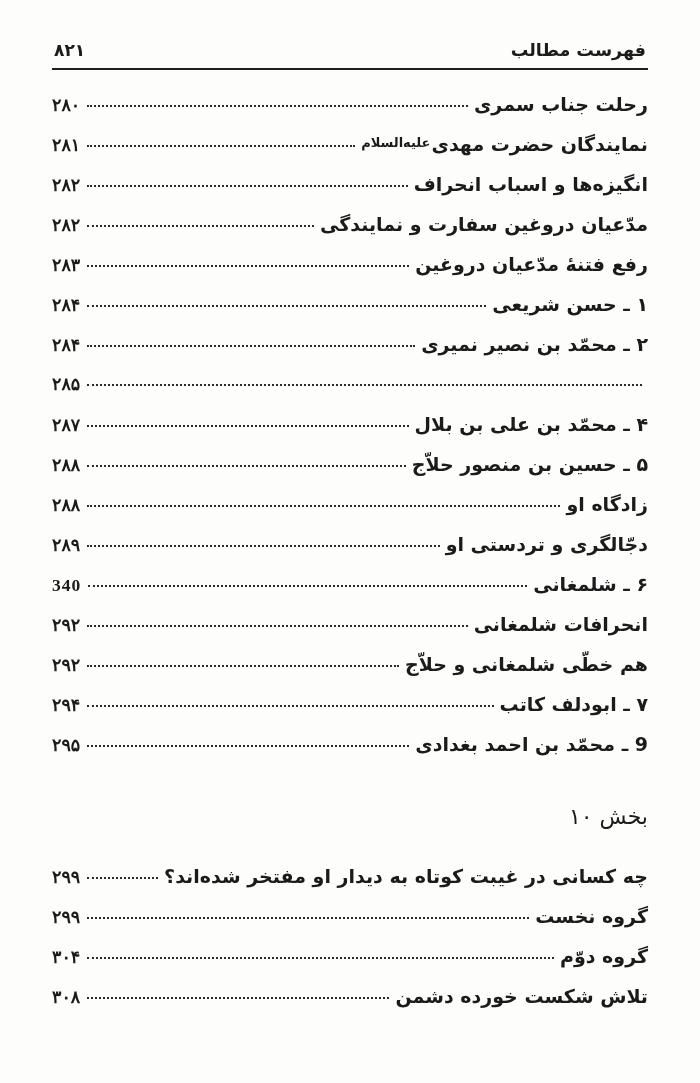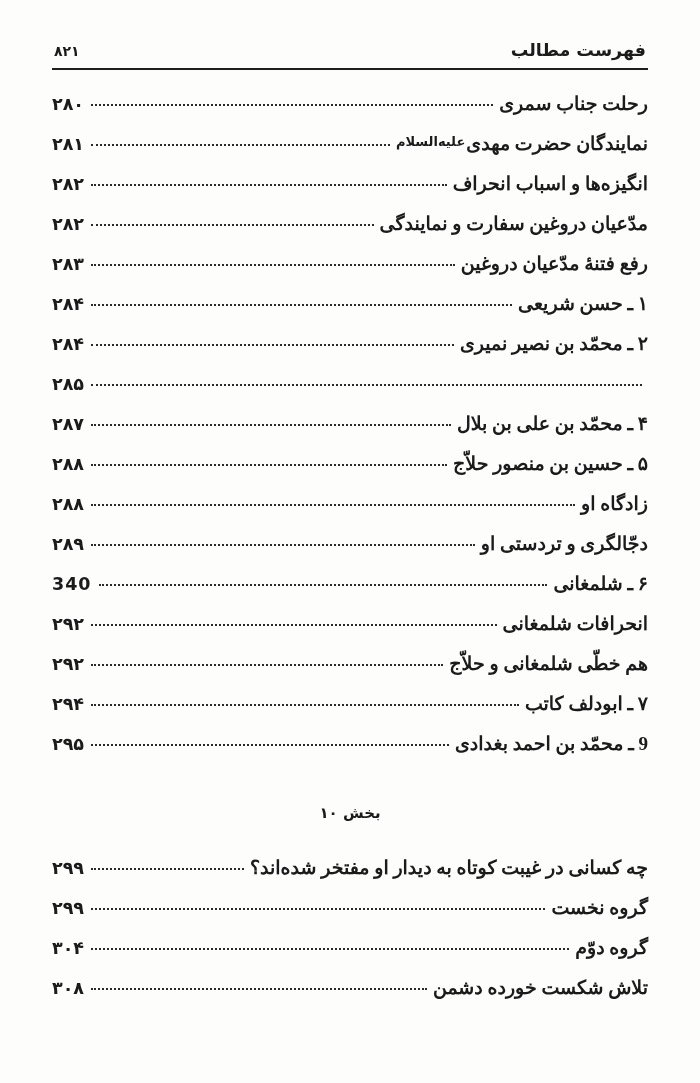--- a/index.html
+++ b/index.html
@@ -25,66 +25,67 @@
   
   .page-header {
     display: flex;
     justify-content: space-between;
     align-items: baseline;
     font-weight: bold;
     padding: 0 2px;
   }
   .header-title { font-size: 17.5px; text-align: right; }
   .folio-number {
-    font-size: 14px;
+    font-size: 17px;
     letter-spacing: 1px;
   }
   .header-rule {
     border: none;
     border-top: 2px solid #1e1e1e;
     margin: 8px 0 0 0;
   }
   
   .toc-groups { margin-top: 14px; }
   .toc-row {
     display: flex;
     align-items: baseline;
     height: 40px;
     line-height: 40px;
     font-size: 19px;
     font-weight: bold;
     white-space: nowrap;
   }
-  .toc-title { flex: 0 0 auto; font-family: Liberation Serif, serif; }
+  .toc-title { flex: 0 0 auto; }
   .honorific {
     font-size: 13px;
     line-height: 1;
     position: relative;
     top: -4px;
     margin-right: 1px;
     letter-spacing: -0.5px;
   }
   .leader {
     flex: 1 1 auto;
     min-width: 12px;
     border-bottom: 2.5px dotted #2a2a2a;
     position: relative;
     top: -4px;
     margin: 0 6px 0 7px;
   }
   .toc-page {
     flex: 0 0 auto;
     font-size: 17.5px;
     letter-spacing: 1px;
+    font-family: Liberation Serif, serif;
   }
   
   .section-heading {
-    text-align: center;
-    font-size: 15px;
-    font-weight: bold;
+    text-align: right;
+    font-size: 22px;
+    font-weight: normal;
     margin: 40px 0 26px 0;
     line-height: 1.2;
   }
 </style>
 </head>
 <body>
 
 <div class="page">
 
   <div class="page-header">

